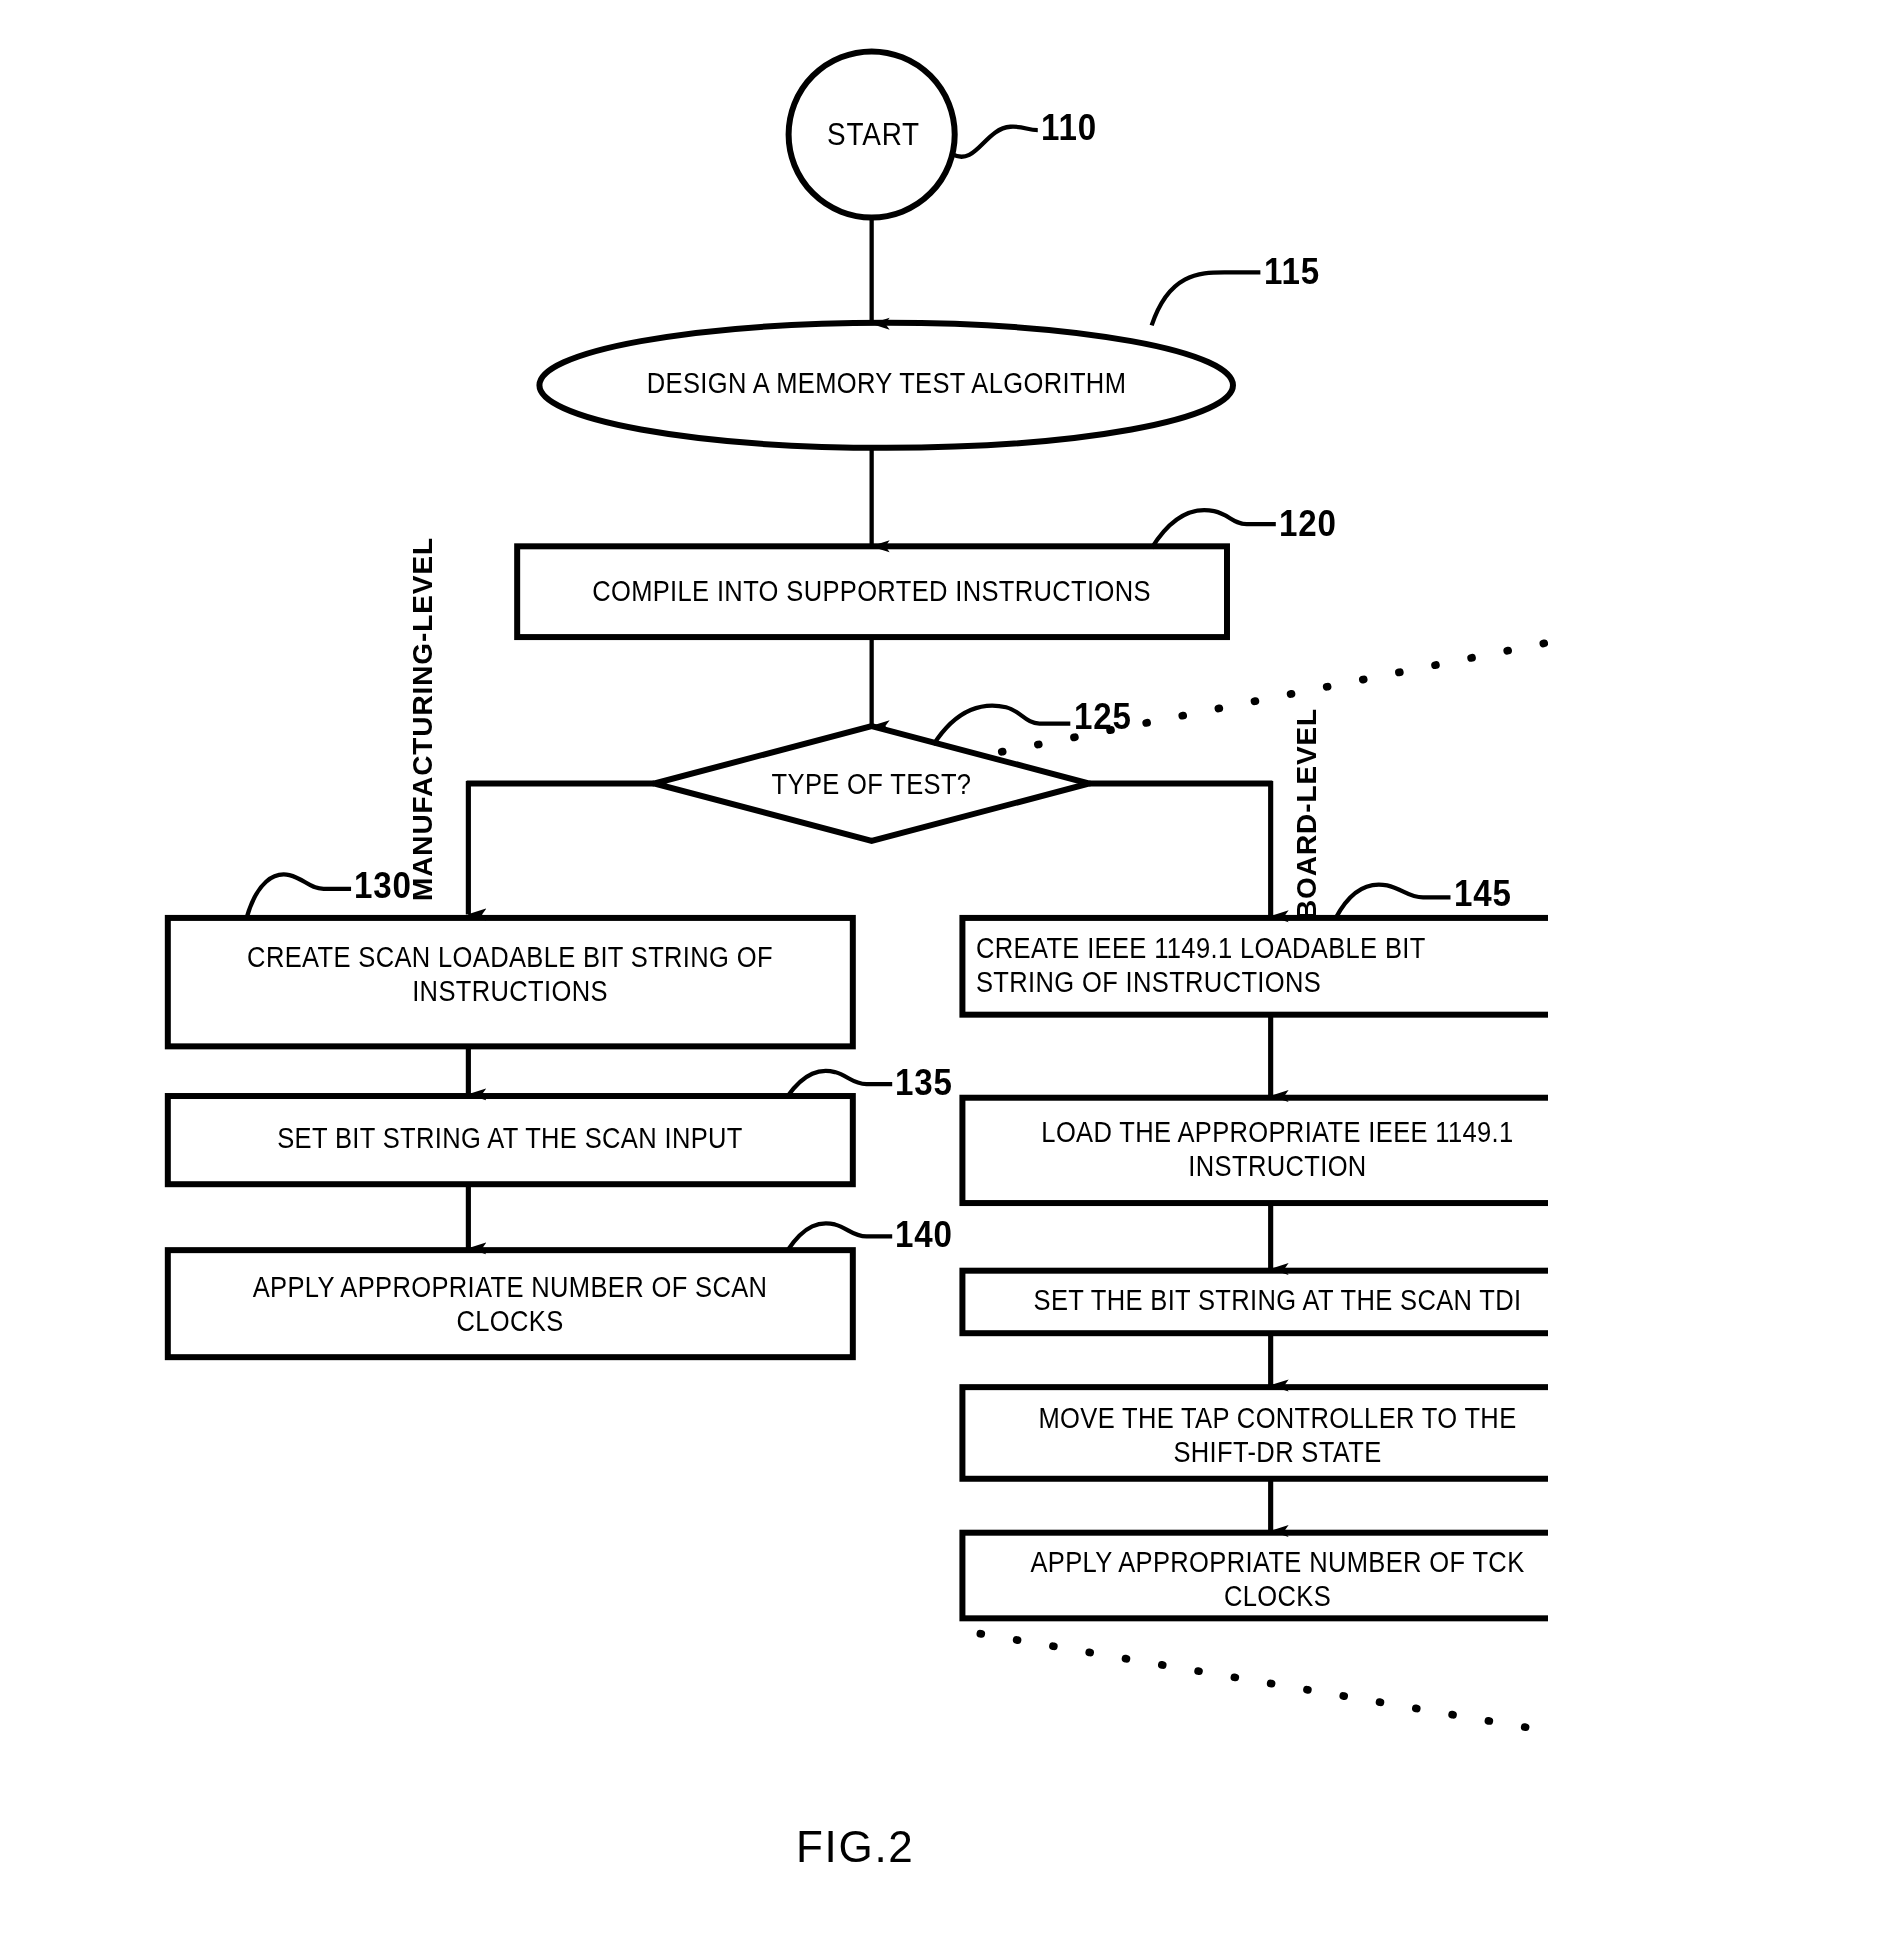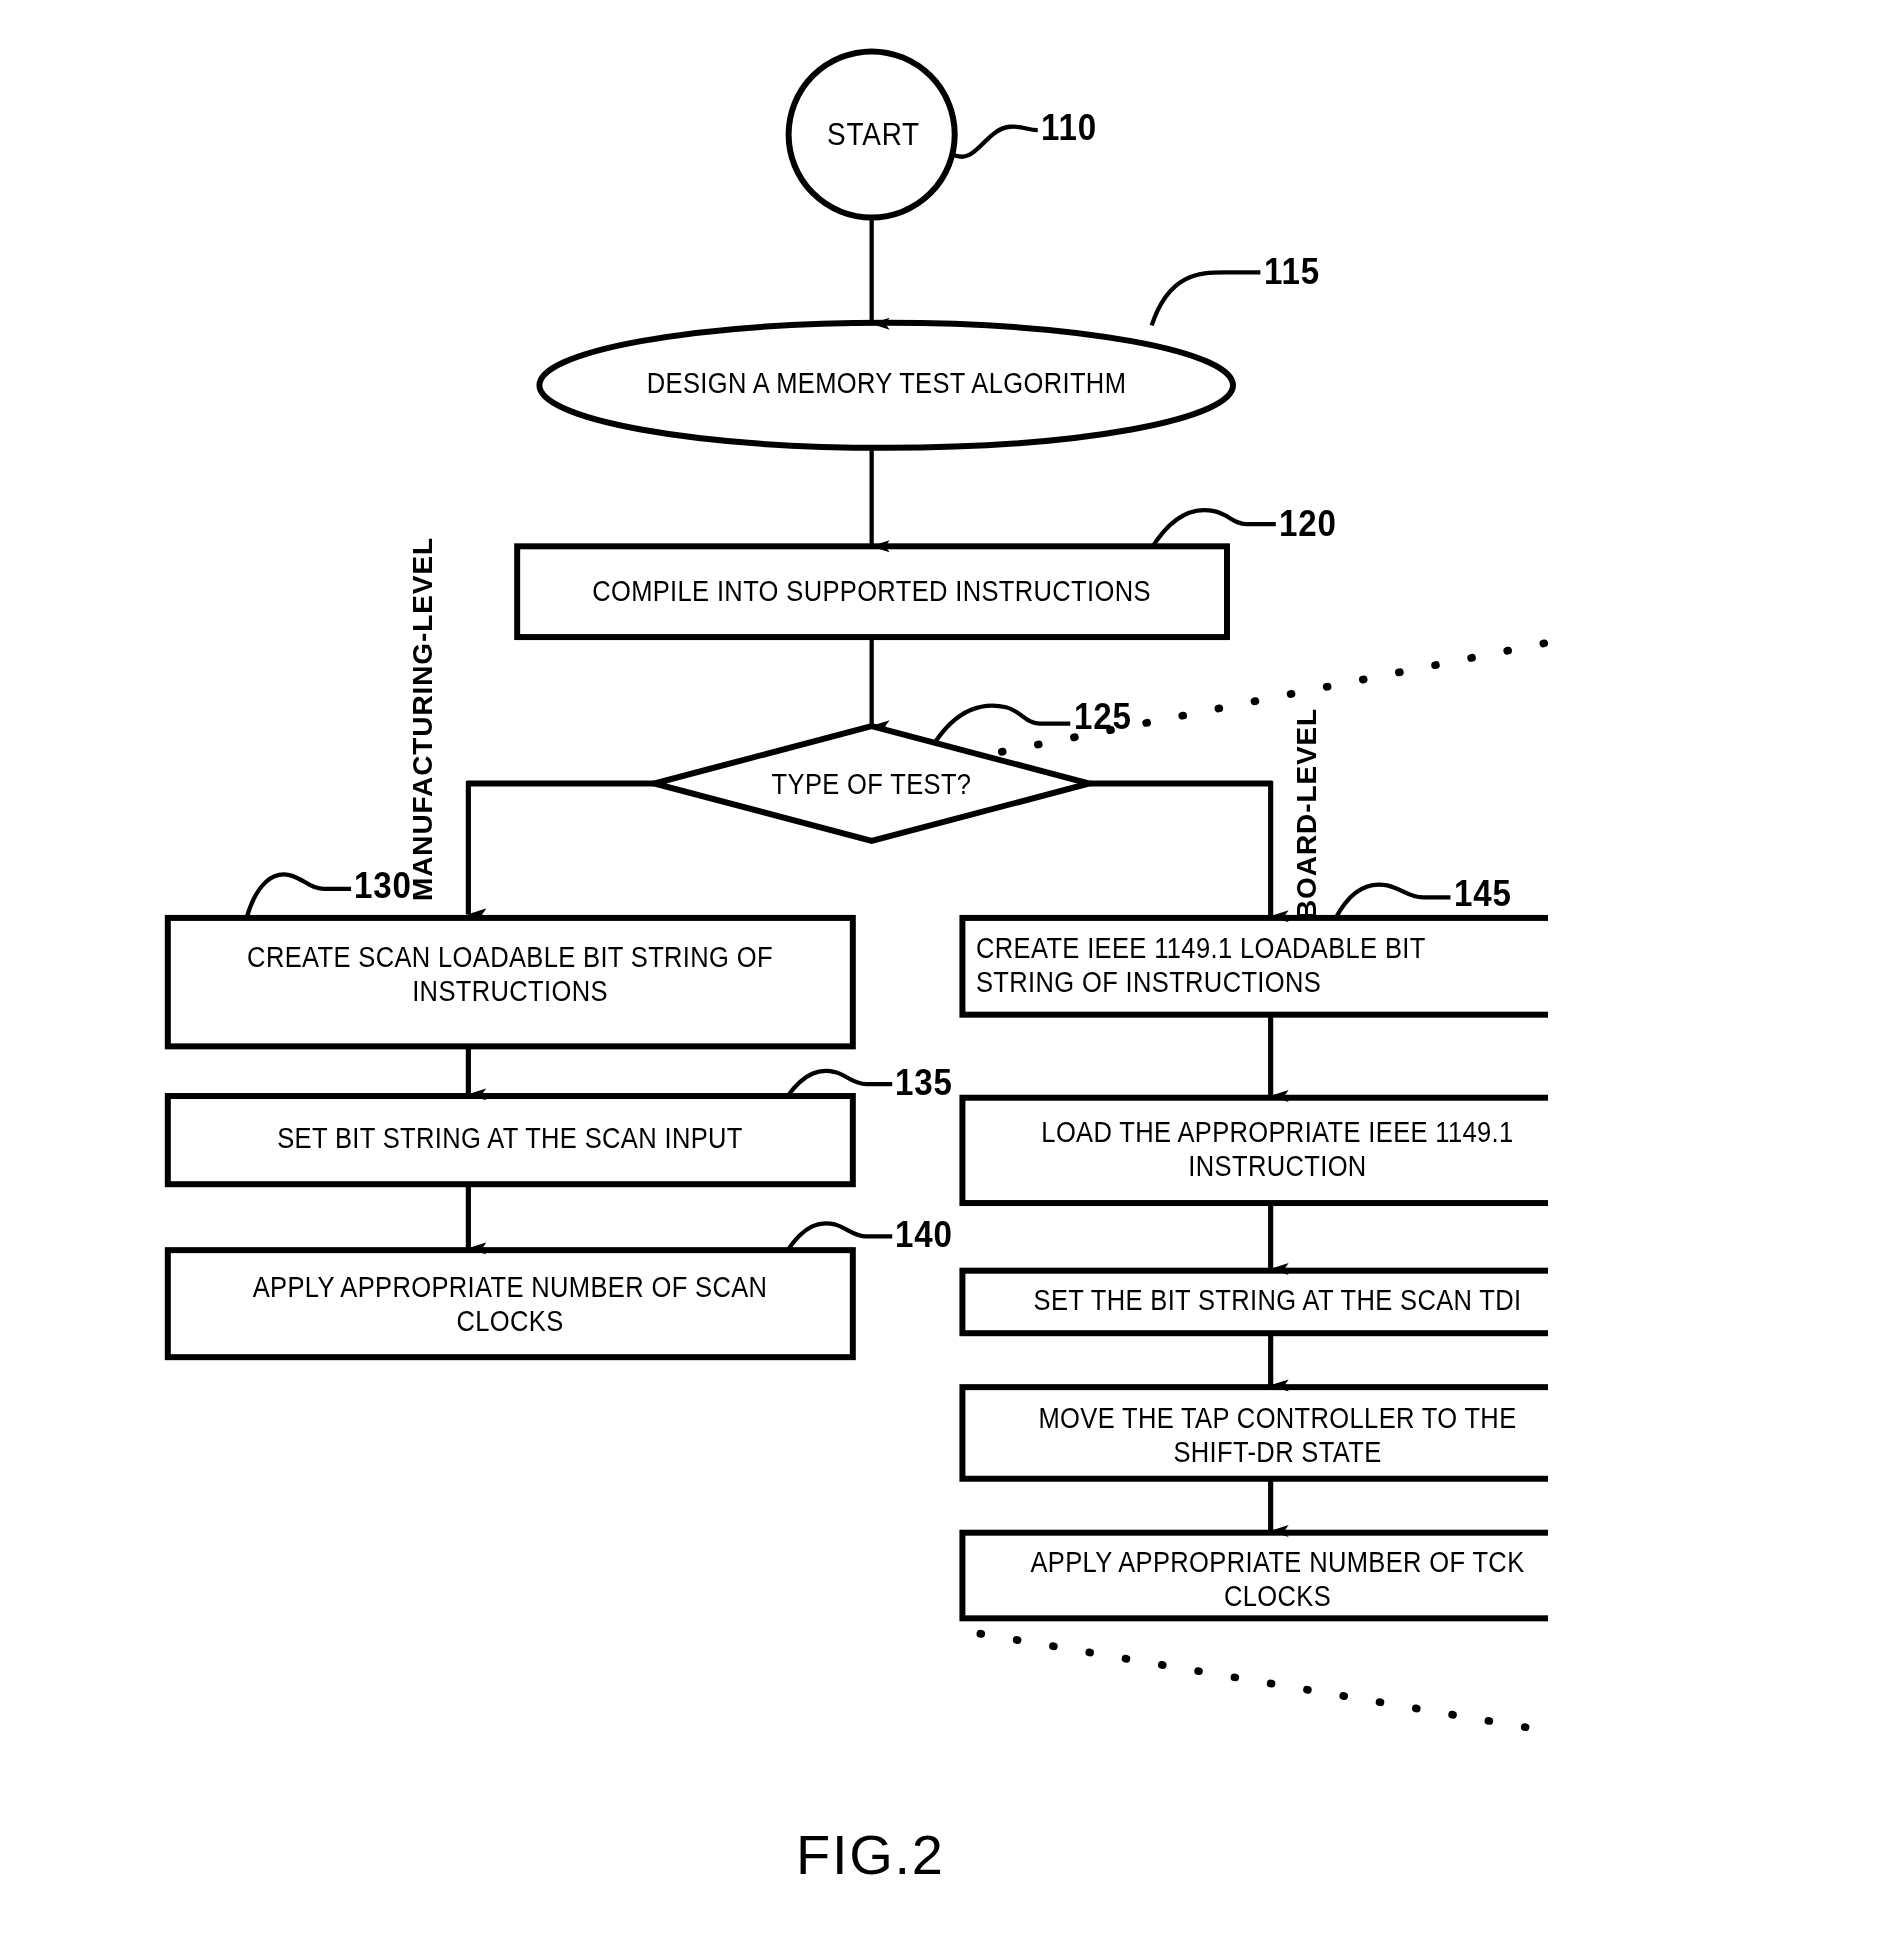--- a/index.html
+++ b/index.html
@@ -58,21 +58,21 @@
     color: #000000;
     font-size: 28px;
     letter-spacing: 0.9px;
     white-space: nowrap;
     transform-origin: left top;
   }
   .fig-caption {
     position: absolute;
     font-family: "Liberation Sans", sans-serif;
     color: #000000;
-    font-size: 56px;
+    font-size: 44px;
     letter-spacing: 1.7px;
   }
   .start-text {
     position: absolute;
     font-family: "Liberation Sans", sans-serif;
     font-size: 31px;
     color: #000000;
     letter-spacing: 0.9px;
     transform: scaleX(0.9);
   }

